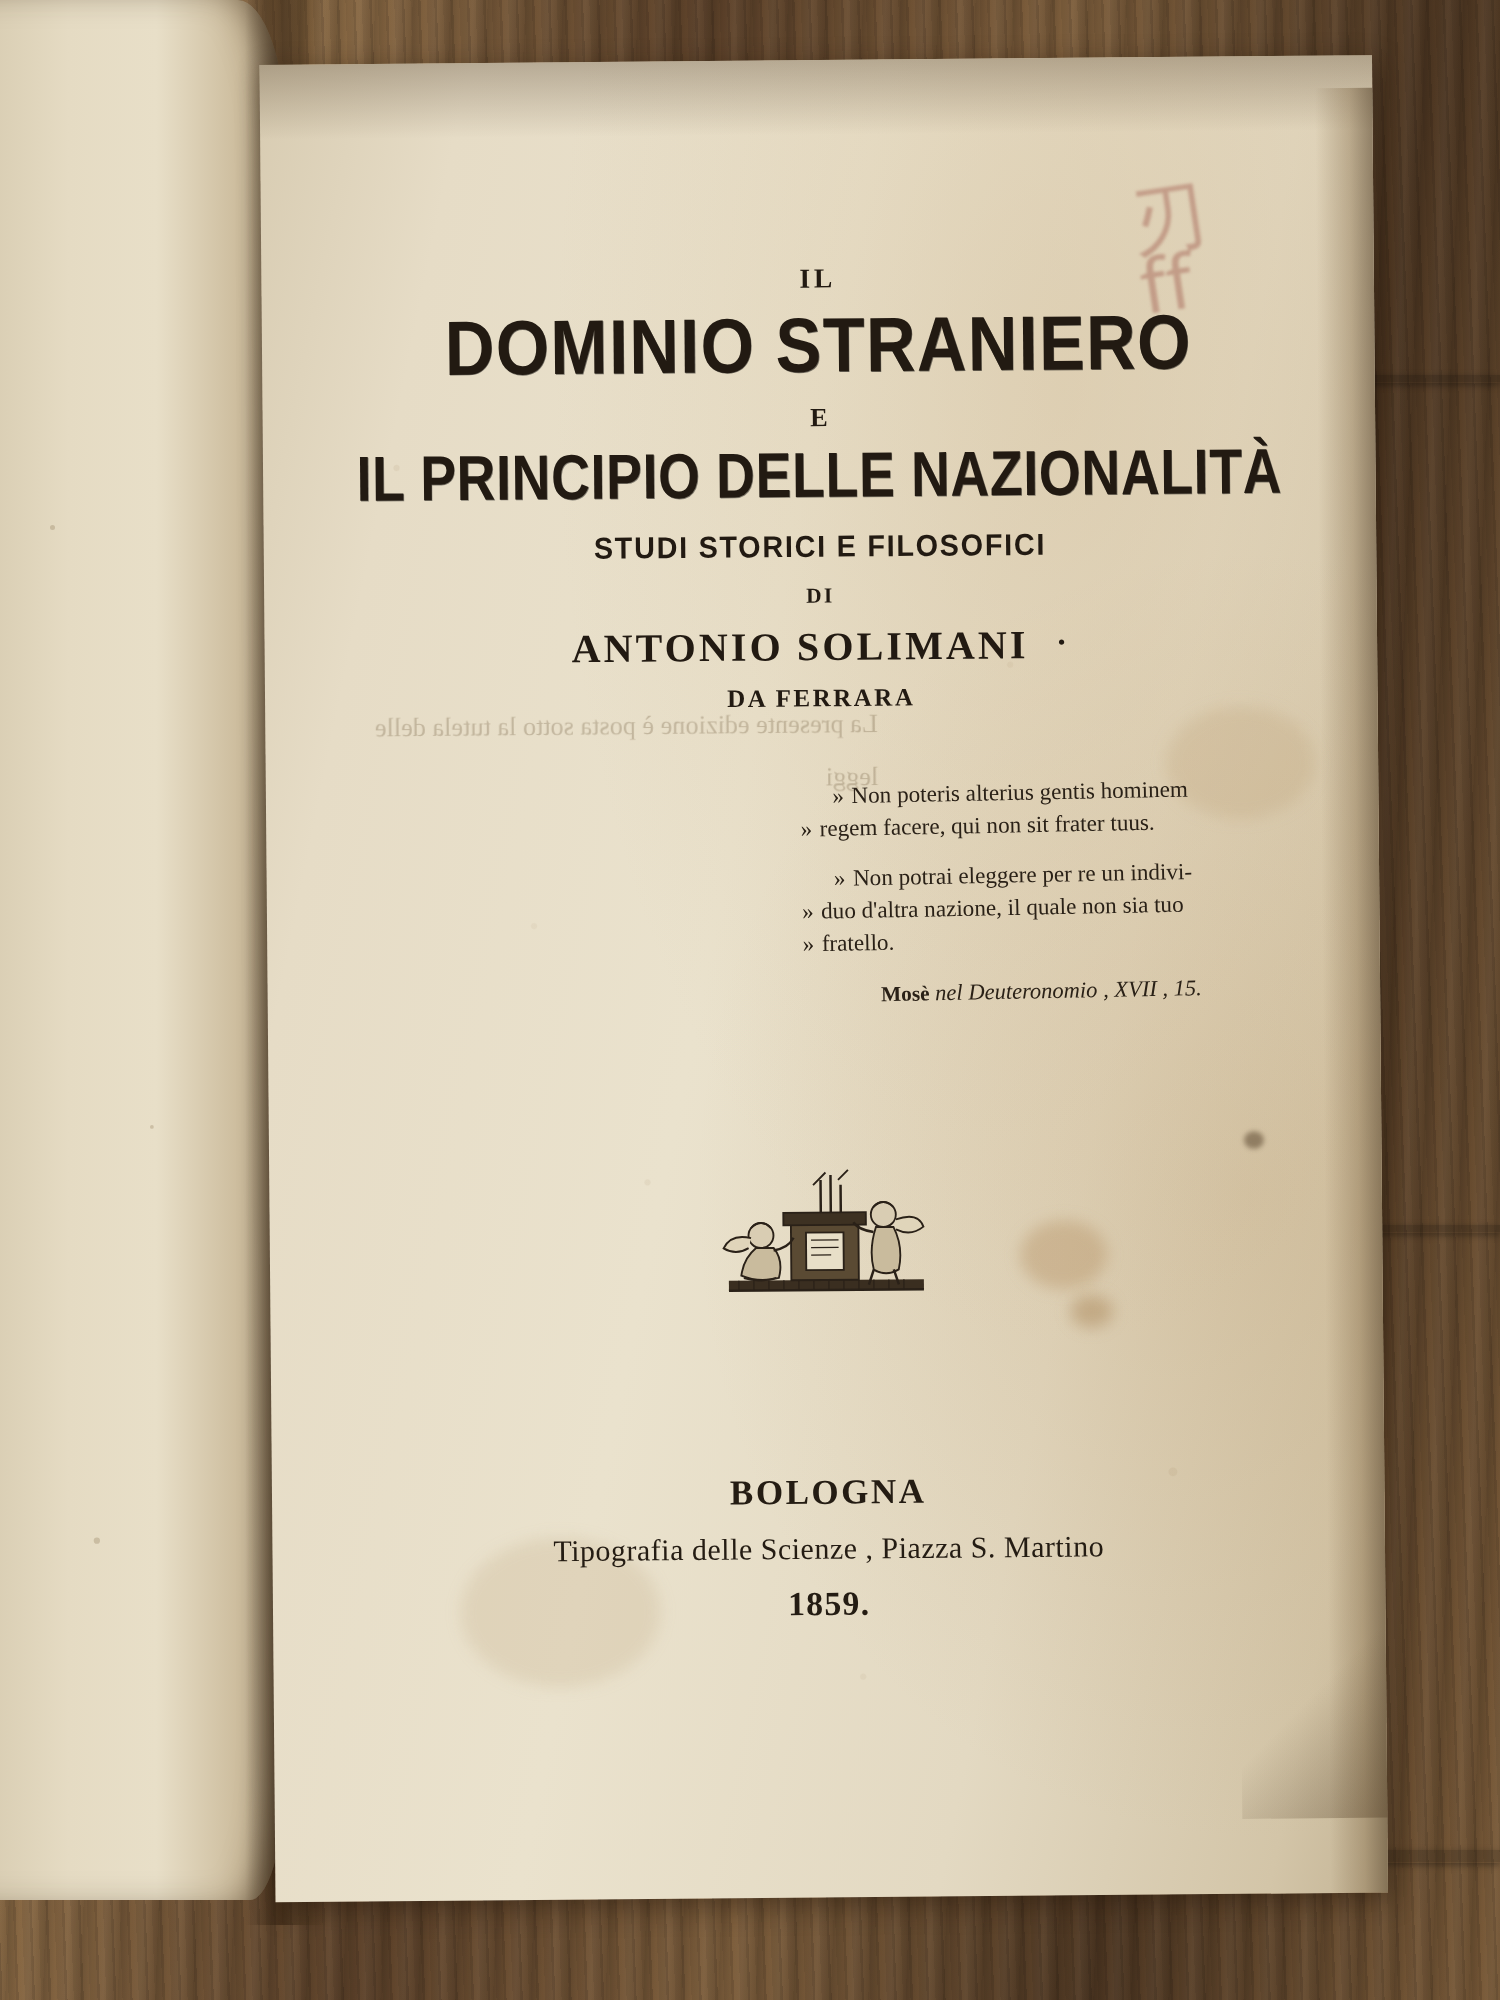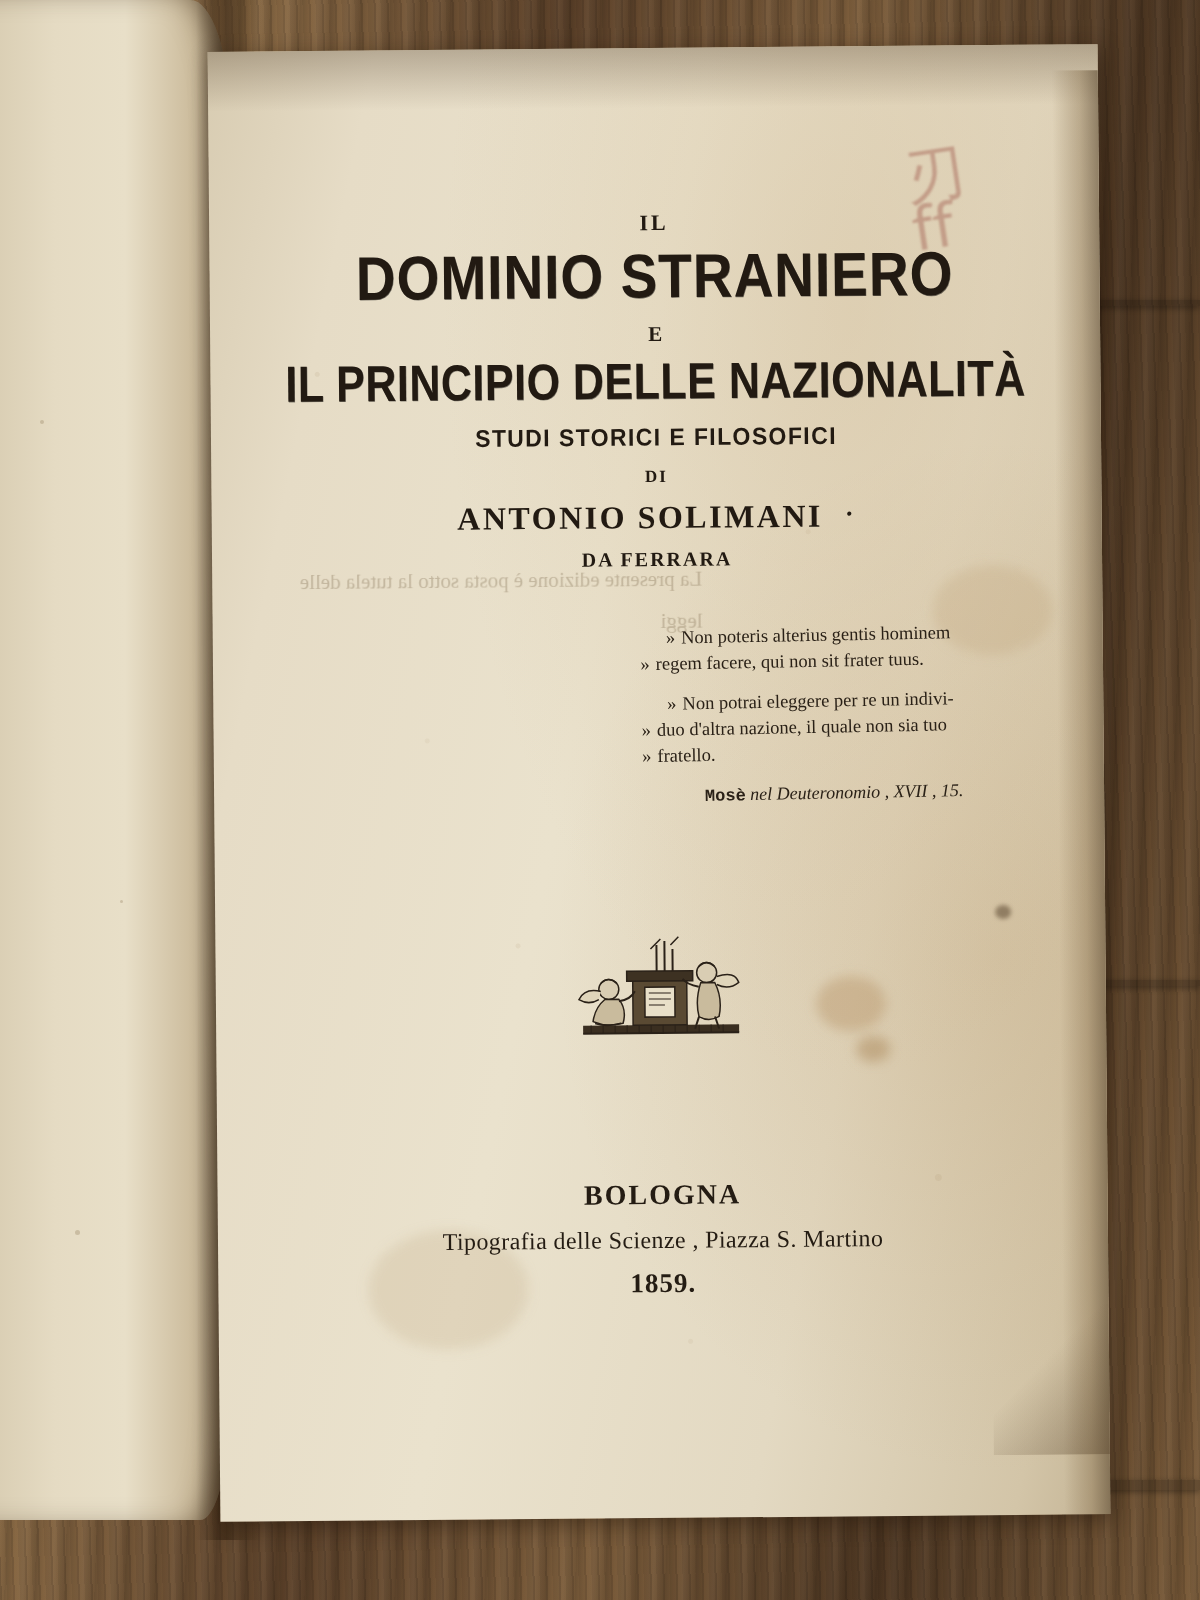--- a/index.html
+++ b/index.html
@@ -232,21 +232,21 @@
     transform: rotate(-0.6deg);
   }
   .epigraph p { margin: 0 0 14px 0; }
   .epigraph .indent { display: inline-block; width: 26px; }
   .epigraph .guill { margin-right: 6px; }
   .attrib {
     margin-top: 6px;
     padding-left: 62px;
     font-size: 18px;
   }
-  .attrib .name { font-weight: 700; font-family: Liberation Mono, monospace; font-size: 17px; }
+  .attrib .name { font-weight: 700; font-family: Liberation Serif, serif; font-size: 17px; }
   .attrib .src { font-style: italic; }
 
   
   .vignette-wrap {
     position: relative;
     z-index: 3;
     text-align: center;
     margin-top: 118px;
   }
 

